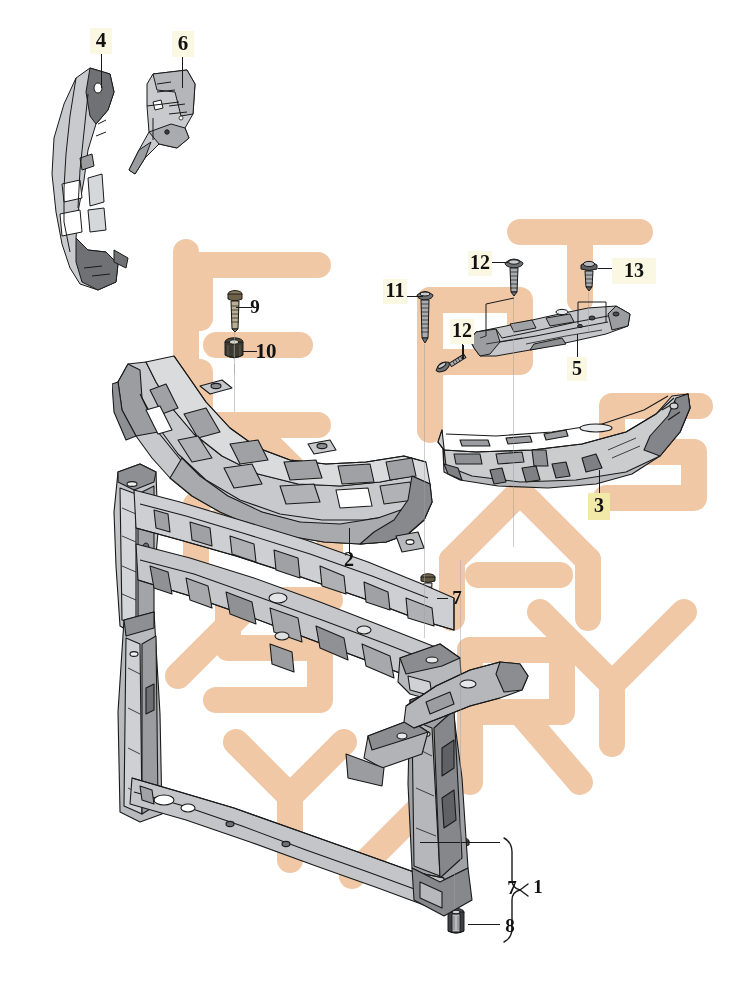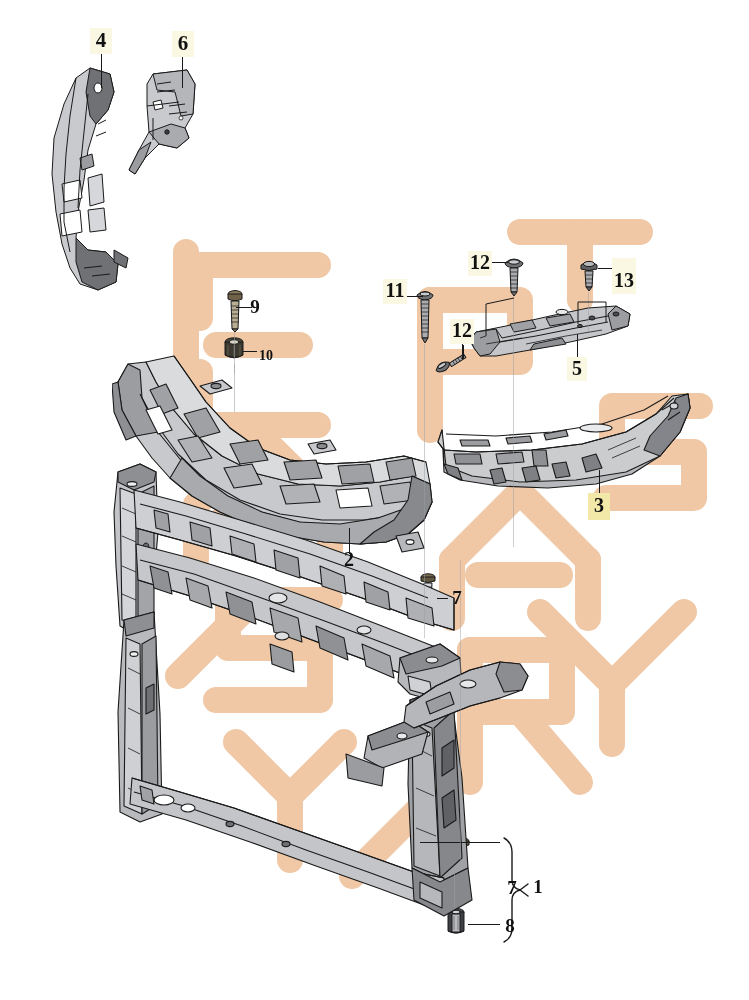--- a/index.html
+++ b/index.html
@@ -451,27 +451,27 @@
       <path d="M24 54 L32 60"></path>
     </g>
   </svg>
 
   <div class="lbl soft" style="left:90px;top:28px;width:22px;height:24px;font-size:21px;padding-top:2px;">4</div>
 
   <div class="lbl soft" style="left:172px;top:31px;width:22px;height:24px;font-size:21px;padding-top:2px;">6</div>
 
   <div class="lbl plain" style="left:247px;top:297px;width:16px;height:22px;font-size:19px;">9</div>
 
-  <div class="lbl plain" style="left:253px;top:349px;width:26px;height:22px;font-size:14px;">10</div>
+  <div class="lbl plain" style="left:253px;top:341px;width:26px;height:22px;font-size:21px;">10</div>
 
   <div class="lbl soft" style="left:383px;top:279px;width:24px;height:24px;font-size:20px;padding-top:1px;">11</div>
 
   <div class="lbl soft" style="left:468px;top:251px;width:24px;height:24px;font-size:20px;padding-top:1px;">12</div>
 
-  <div class="lbl soft" style="left:612px;top:258px;width:24px;height:24px;font-size:20px;padding-top:12px;">13</div>
+  <div class="lbl soft" style="left:612px;top:258px;width:44px;height:24px;font-size:20px;padding-top:2px;">13</div>
 
   <div class="lbl soft" style="left:450px;top:319px;width:24px;height:24px;font-size:20px;padding-top:1px;">12</div>
 
   <div class="lbl soft" style="left:567px;top:357px;width:20px;height:23px;font-size:20px;padding-top:1px;">5</div>
 
   <div class="lbl hl" style="left:588px;top:493px;width:22px;height:25px;font-size:20px;padding-top:2px;">3</div>
 
   <div class="lbl plain" style="left:340px;top:549px;width:18px;height:22px;font-size:20px;">2</div>
 
   <div class="lbl plain" style="left:449px;top:588px;width:16px;height:22px;font-size:19px;">7</div>

